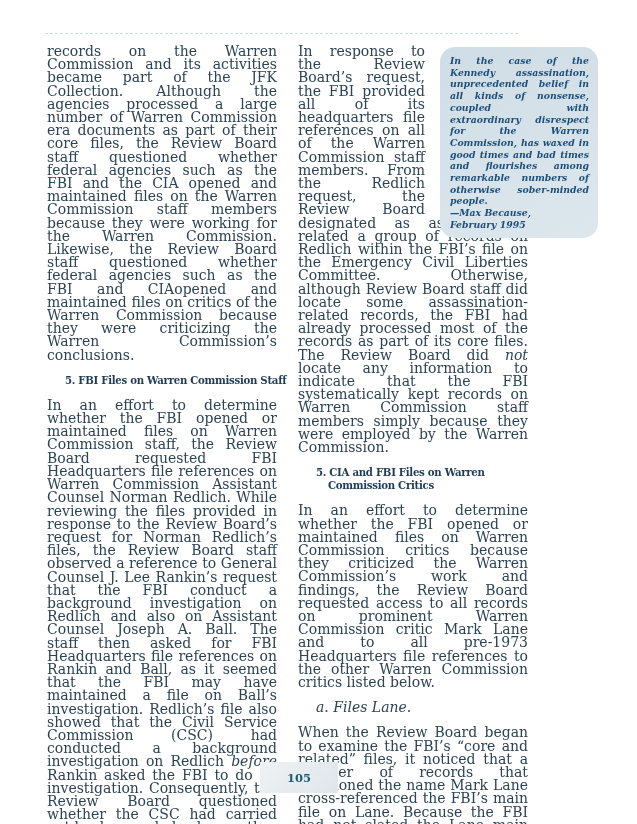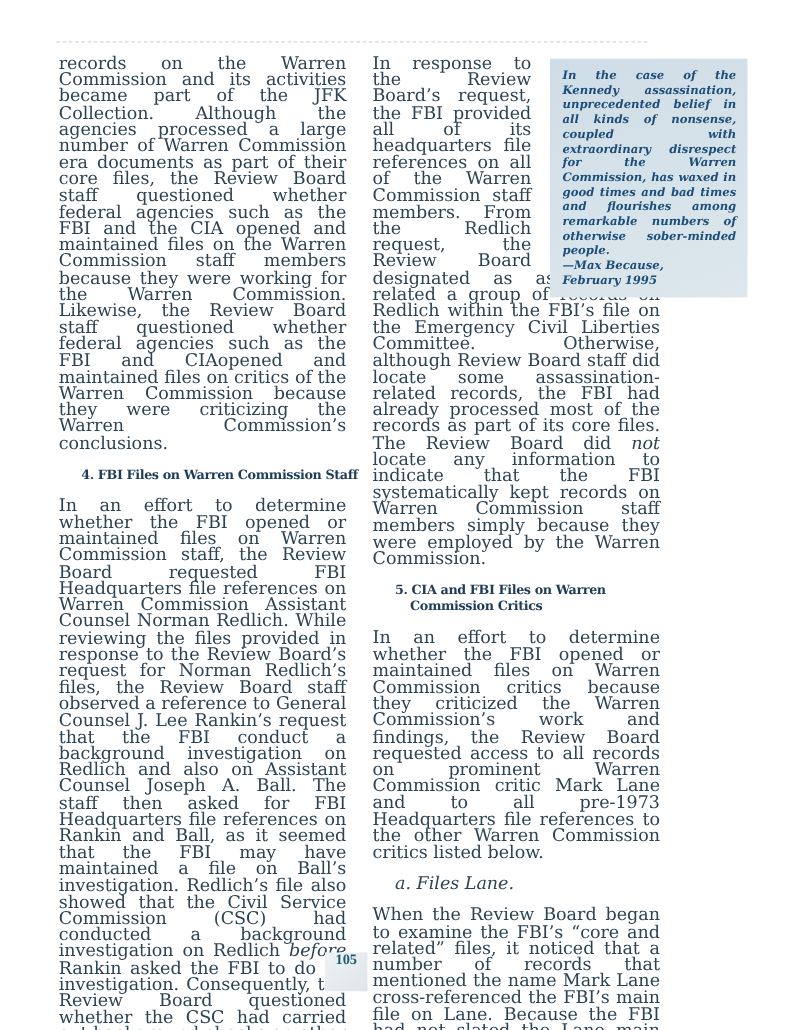--- a/index.html
+++ b/index.html
@@ -65,61 +65,61 @@
     height: 166px;
   }
   .pull-quote {
     position: absolute;
     top: 47px;
     right: 39px;
     width: 158px;
     box-sizing: border-box;
     padding: 8px 9px 7px 10px;
     background: linear-gradient(160deg, var(--quote_box_bg, #cfdde6) 0%, #dde7ed 100%);
+    border-radius: 15px;
   }
   .pull-quote p {
     margin: 0;
     font-style: italic;
     font-weight: bold;
     font-size: 9.3px;
     line-height: 11.7px;
     color: var(--quote_text, #1d4e79);
   }
   .pull-quote .quote-body { text-align: justify; }
   .pull-quote .quote-attrib { text-align: left; }
   .page-number-box {
     position: absolute;
     left: 260px;
     top: 762px;
-    width: 34px;
+    width: 78px;
     height: 31px;
     display: flex;
-    align-items: flex-start;
+    align-items: center;
     justify-content: center;
     background: linear-gradient(135deg, #eef2f4 0%, var(--page_number_bg, #dfe5ea) 100%);
-    font-family: Liberation Serif, serif;
   }
   .page-number-box span {
     font-weight: bold;
     font-size: 11.5px;
     color: var(--page_number_text, #1d5c72);
   }
 </style>
 </head>
 <body>
 
 <div class="page">
 
   <div class="top-rule"></div>
 
   <div class="columns">
 
     <div class="col">
       <p>records on the Warren Commission and its activities became part of the JFK Collection. Although the agencies processed a large number of Warren Commission era documents as part of their core files, the Review Board staff questioned whether federal agencies such as the FBI and the CIA opened and maintained files on the Warren Commission staff members because they were working for the Warren Commission. Likewise, the Review Board staff questioned whether federal agencies such as the FBI and CIAopened and maintained files on critics of the Warren Commission because they were criticizing the Warren Commission’s conclusions.</p>
-      <h3 class="section-heading one-line">4. FBI Files on Warren Commission Staff</h3>
+      <h3 class="section-heading one-line">5. FBI Files on Warren Commission Staff</h3>
       <p><span>In an effort to determine whether the FBI opened or maintained files on Warren Commission staff, the Review Board requested FBI Headquarters file references on Warren Commission Assistant Counsel Norman Redlich. While reviewing the files provided in response to the Review Board’s request for Norman Redlich’s files, the Review Board staff observed a reference to General Counsel J. Lee Rankin’s request that the FBI conduct a background investigation on Redlich and also on Assistant Counsel Joseph A. Ball. The staff then asked for FBI Headquarters file references on Rankin and Ball, as it seemed that the FBI may have maintained a file on Ball’s investigation. Redlich’s file also showed that the Civil Service Commission (CSC) had conducted a background investigation on Redlich </span><em>before</em><span> Rankin asked the FBI to do an investigation. Consequently, the Review Board questioned whether the CSC had carried out background checks on other Warren Commission staff members. In an effort to determine whether similar files existed at the FBI for other Warren Commission staffers, the Review Board ultimately extended the request to include Assistant Counsel Leon D. Hubert, Jr. (whose file the Review Board thought may also contain references to Hubert’s career in New Orleans politics). In addition, the Review Board asked the FBI to provide a statement on whether it opened any files, individually or collectively, on other individuals who worked as Warren Commission Assistant Counsels or staff members, because of their employment with the Warren Commission.</span></p>
     </div>
 
     <div class="col">
       <div class="quote-spacer"></div>
       <p><span>In response to the Review Board’s request, the FBI provided all of its headquarters file references on all of the Warren Commission staff members. From the Redlich request, the Review Board designated as assassination-related a group of records on Redlich within the FBI’s file on the Emergency Civil Liberties Committee. Otherwise, although Review Board staff did locate some assassination-related records, the FBI had already processed most of the records as part of its core files. The Review Board did </span><em>not</em><span> locate any information to indicate that the FBI systematically kept records on Warren Commission staff members simply because they were employed by the Warren Commission.</span></p>
       <h3 class="section-heading">5. CIA and FBI Files on Warren Commission Critics</h3>
       <p>In an effort to determine whether the FBI opened or maintained files on Warren Commission critics because they criticized the Warren Commission’s work and findings, the Review Board requested access to all records on prominent Warren Commission critic Mark Lane and to all pre-1973 Headquarters file references to the other Warren Commission critics listed below.</p>
       <p class="subheading">a. Files Lane.</p>
       <p>When the Review Board began to examine the FBI’s “core and related” files, it noticed that a number of records that mentioned the name Mark Lane cross-referenced the FBI’s main file on Lane. Because the FBI had not slated the Lane main file for JFK Act processing, the Review Board requested access to all file references to Mark Lane or to Lane’s Citizens’ Committee of Inquiry in the files of FBI Headquarters and the New York field office. The Review Board staff’s examination of the Lane main file revealed that approximately eight volumes of the file contained a significant percentage of documents relating to the Kennedy assassination. The Review Board recommended that those eight volumes be included in the JFK Collection. In addition to the Lane main file, the Review Board designated as</p>

